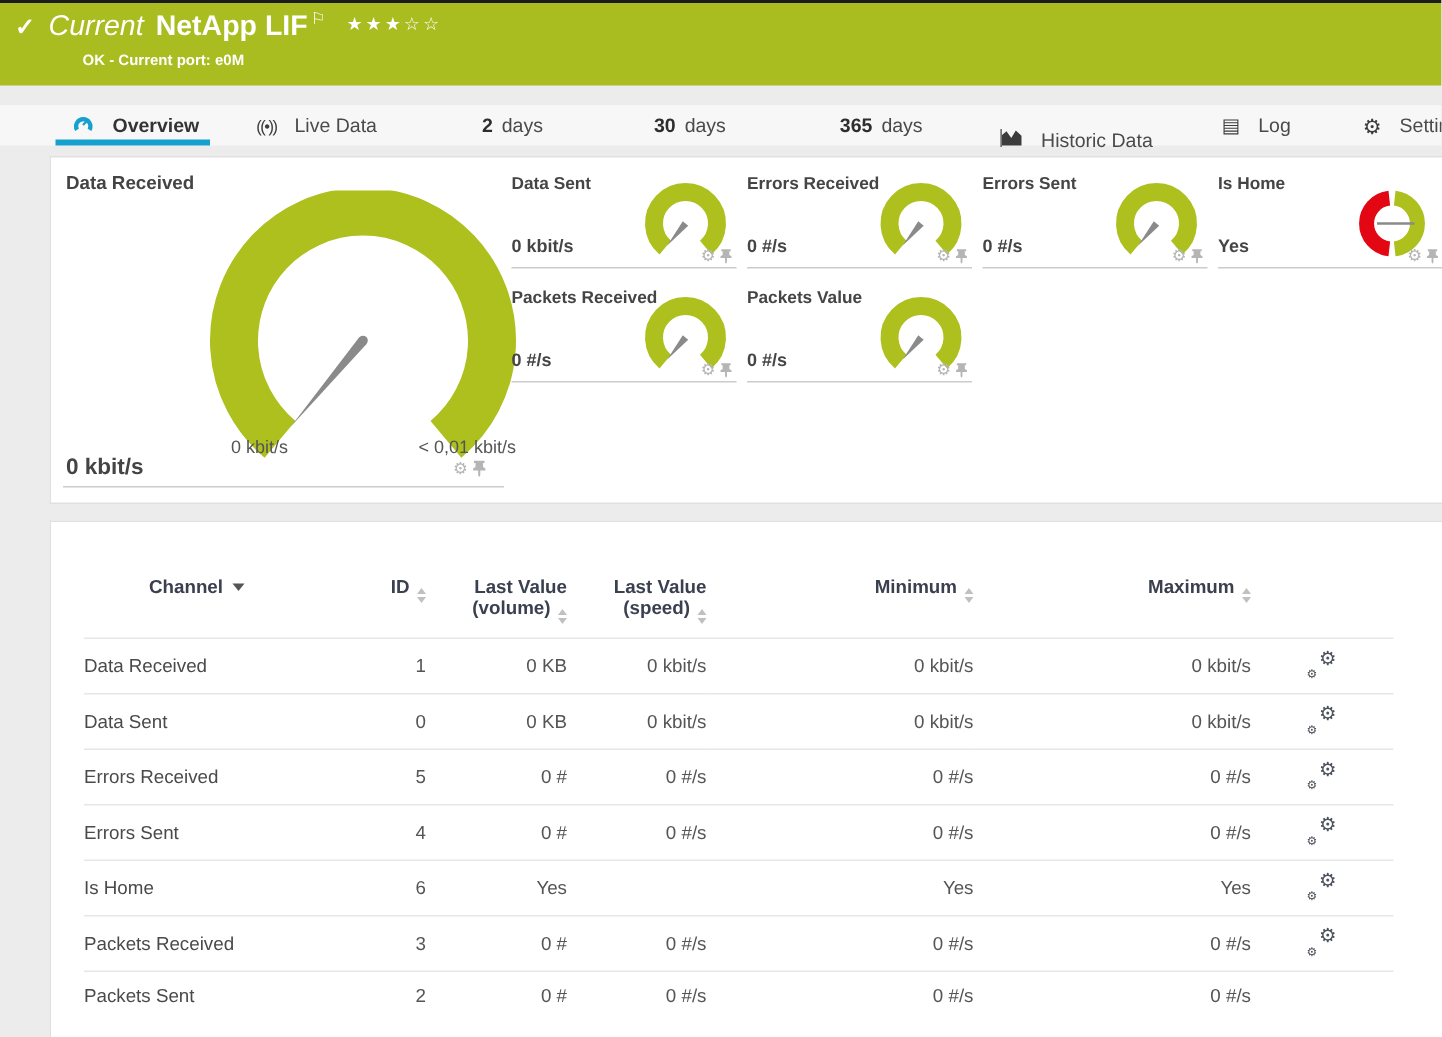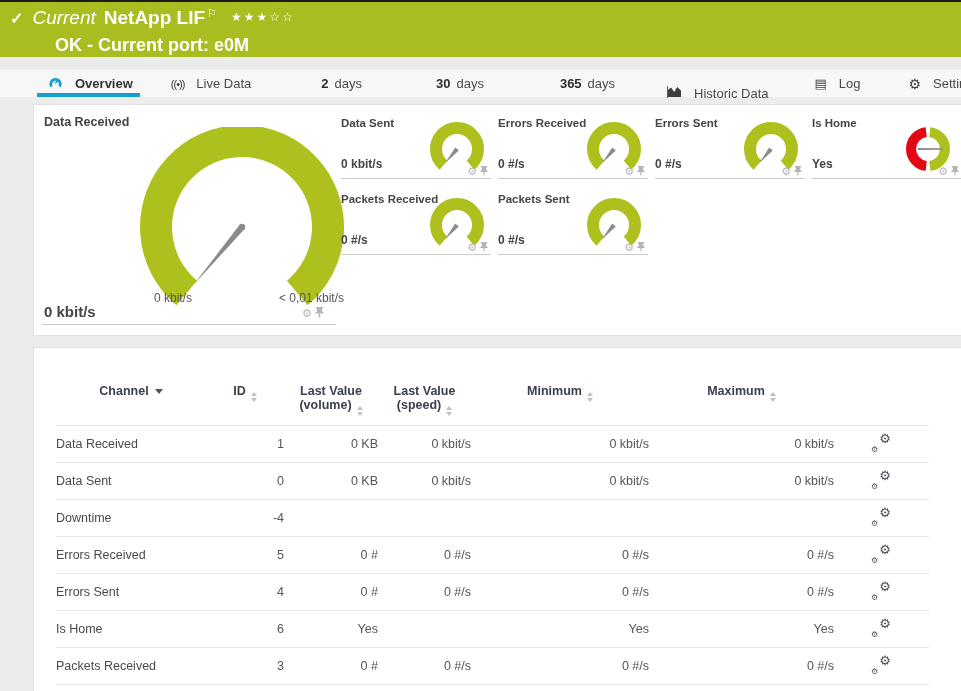--- a/index.html
+++ b/index.html
@@ -8,21 +8,21 @@
   .topline { height:2px; background:#1c1c1c; }
 
   
   .sensor-header { height:55px; background:var(--green-dark); color:#fff; position:relative; }
   .sh-line1 { position:absolute; left:10px; top:5px; display:flex; align-items:baseline; }
   .sh-check { font-size:16px; font-weight:bold; margin-right:9px; }
   .sh-kind { font-style:italic; font-size:19px; margin-right:8px; }
   .sh-name { font-weight:bold; font-size:19px;text-align:center; }
   .sh-flag { font-size:11px; vertical-align:super; position:relative; top:-7px; left:2px; }
   .sh-stars { font-size:12px; letter-spacing:2px; margin-left:16px; position:relative; top:-3px; }
-  .sh-status { position:absolute; left:55px; top:33px; font-size:18px; font-weight:bold; }
+  .sh-status { position:absolute; left:55px; top:33px; font-size:10px; font-weight:bold; }
 
   
   .tabbar { margin-top:13px; height:27px; background:#f7f7f7; position:relative; }
   .tabs { display:flex; align-items:center; height:100%; font-size:13px; color:#3f3f3f; }
   .tab { display:flex; align-items:center; gap:6px; position:relative; cursor:pointer; white-space:nowrap; }
   .tab .bold { font-weight:bold; color:#2e2e2e; }
   .tab .txt { color:#4a4a4a; }
   .tab.active .txt { color:#333; font-weight:bold; }
   .tab.active::after { content:""; position:absolute; left:-11px; right:-7px; bottom:-5px;
     height:4px; background:var(--blue); }
@@ -55,21 +55,21 @@
   .t-3{ left:778px; top:10px; } .t-4{ left:307px; top:86px; } .t-5{ left:464px; top:86px; }
   .tile-title { position:absolute; left:0; top:2px; font-size:11.5px; font-weight:bold; color:#454545; }
   .tile-value { position:absolute; left:0; top:42px; font-size:12px; font-weight:bold; color:#454545; }
   .tile-svg { position:absolute; left:84px; top:6px; }
   .tile-icons { position:absolute; right:3px; bottom:2px; }
   .icons { display:flex; align-items:center; gap:3px; color:#b5b5b5; }
   .icons .g { font-size:11px; line-height:10px; }
 
   
   .ch-table { margin:36px 0 0 22px; border-collapse:collapse; font-size:12.5px; color:#555; }
-  .ch-table th { font-size:12.5px; font-weight:bold; color:#3a4050; text-align:center;
+  .ch-table th { font-size:12.5px; font-weight:bold; color:#3a4050; text-align:right;
     vertical-align:top; padding:0 0 10px 0; white-space:pre-line; cursor:pointer; }
   .ch-table th.c-ch { text-align:center; }
   .ch-table td { text-align:right; padding:9px 0; border-top:1px solid #e6e6e6; }
   .ch-table td.c-ch { text-align:left; color:#4a4a4a; }
   .ch-table td.c-gear { text-align:center; }
   .col-ch{ width:150px; } .col-id{ width:78px; } .col-vol{ width:94px; }
   .col-spd{ width:93px; } .col-min{ width:178px; } .col-max{ width:185px; } .col-gear{ width:95px; }
 
   .sort { display:inline-flex; flex-direction:column; margin-left:5px; position:relative; top:1px; }
   .sort i { width:0; height:0; border-left:3.5px solid transparent; border-right:3.5px solid transparent; }
@@ -244,21 +244,21 @@
 
     <div class="tile-value">0 #/s</div>
     <div class="tile-icons icons">
       <span class="g">⚙</span>
       <svg width="8" height="10" viewBox="0 0 9 11">
         <path d="M1 0h7v1.6h-1v2.8l1.6 1v1.2H5.2V9.8L4.5 11l-.7-1.2V6.6H.4V5.4l1.6-1V1.6H1z" fill="#b5b5b5"></path>
       </svg>
     </div>
   </div>
       <div class="tile t-5">
-    <div class="tile-title">Packets Sent</div>
+    <div class="tile-title">Packets Value</div>
     <svg class="tile-svg gauge-arc" width="64" height="56" viewBox="0 0 64 56">
       <path d="M18.5 44.1 A21 21 0 1 1 45.5 44.1" fill="none" style="stroke:var(--green)" stroke-width="12"></path>
       <polygon points="33.8,29.5 30.2,26.5 19.8,42.6" style="fill:var(--needle)"></polygon>
     </svg>
 
     <div class="tile-value">0 #/s</div>
     <div class="tile-icons icons">
       <span class="g">⚙</span>
       <svg width="8" height="10" viewBox="0 0 9 11">
         <path d="M1 0h7v1.6h-1v2.8l1.6 1v1.2H5.2V9.8L4.5 11l-.7-1.2V6.6H.4V5.4l1.6-1V1.6H1z" fill="#b5b5b5"></path>
@@ -313,33 +313,20 @@
     <td class="c-spd">0 kbit/s</td>
     <td class="c-min">0 kbit/s</td>
     <td class="c-max">0 kbit/s</td>
     <td class="c-gear">
       <span class="row-gears">
         <span class="g1">⚙</span><span class="g2">⚙</span>
       </span>
     </td>
   </tr>
         <tr>
-    <td class="c-ch">Downtime</td>
-    <td class="c-id">-4</td>
-    <td class="c-vol"></td>
-    <td class="c-spd"></td>
-    <td class="c-min"></td>
-    <td class="c-max"></td>
-    <td class="c-gear">
-      <span class="row-gears">
-        <span class="g1">⚙</span><span class="g2">⚙</span>
-      </span>
-    </td>
-  </tr>
-        <tr>
     <td class="c-ch">Errors Received</td>
     <td class="c-id">5</td>
     <td class="c-vol">0 #</td>
     <td class="c-spd">0 #/s</td>
     <td class="c-min">0 #/s</td>
     <td class="c-max">0 #/s</td>
     <td class="c-gear">
       <span class="row-gears">
         <span class="g1">⚙</span><span class="g2">⚙</span>
       </span>

